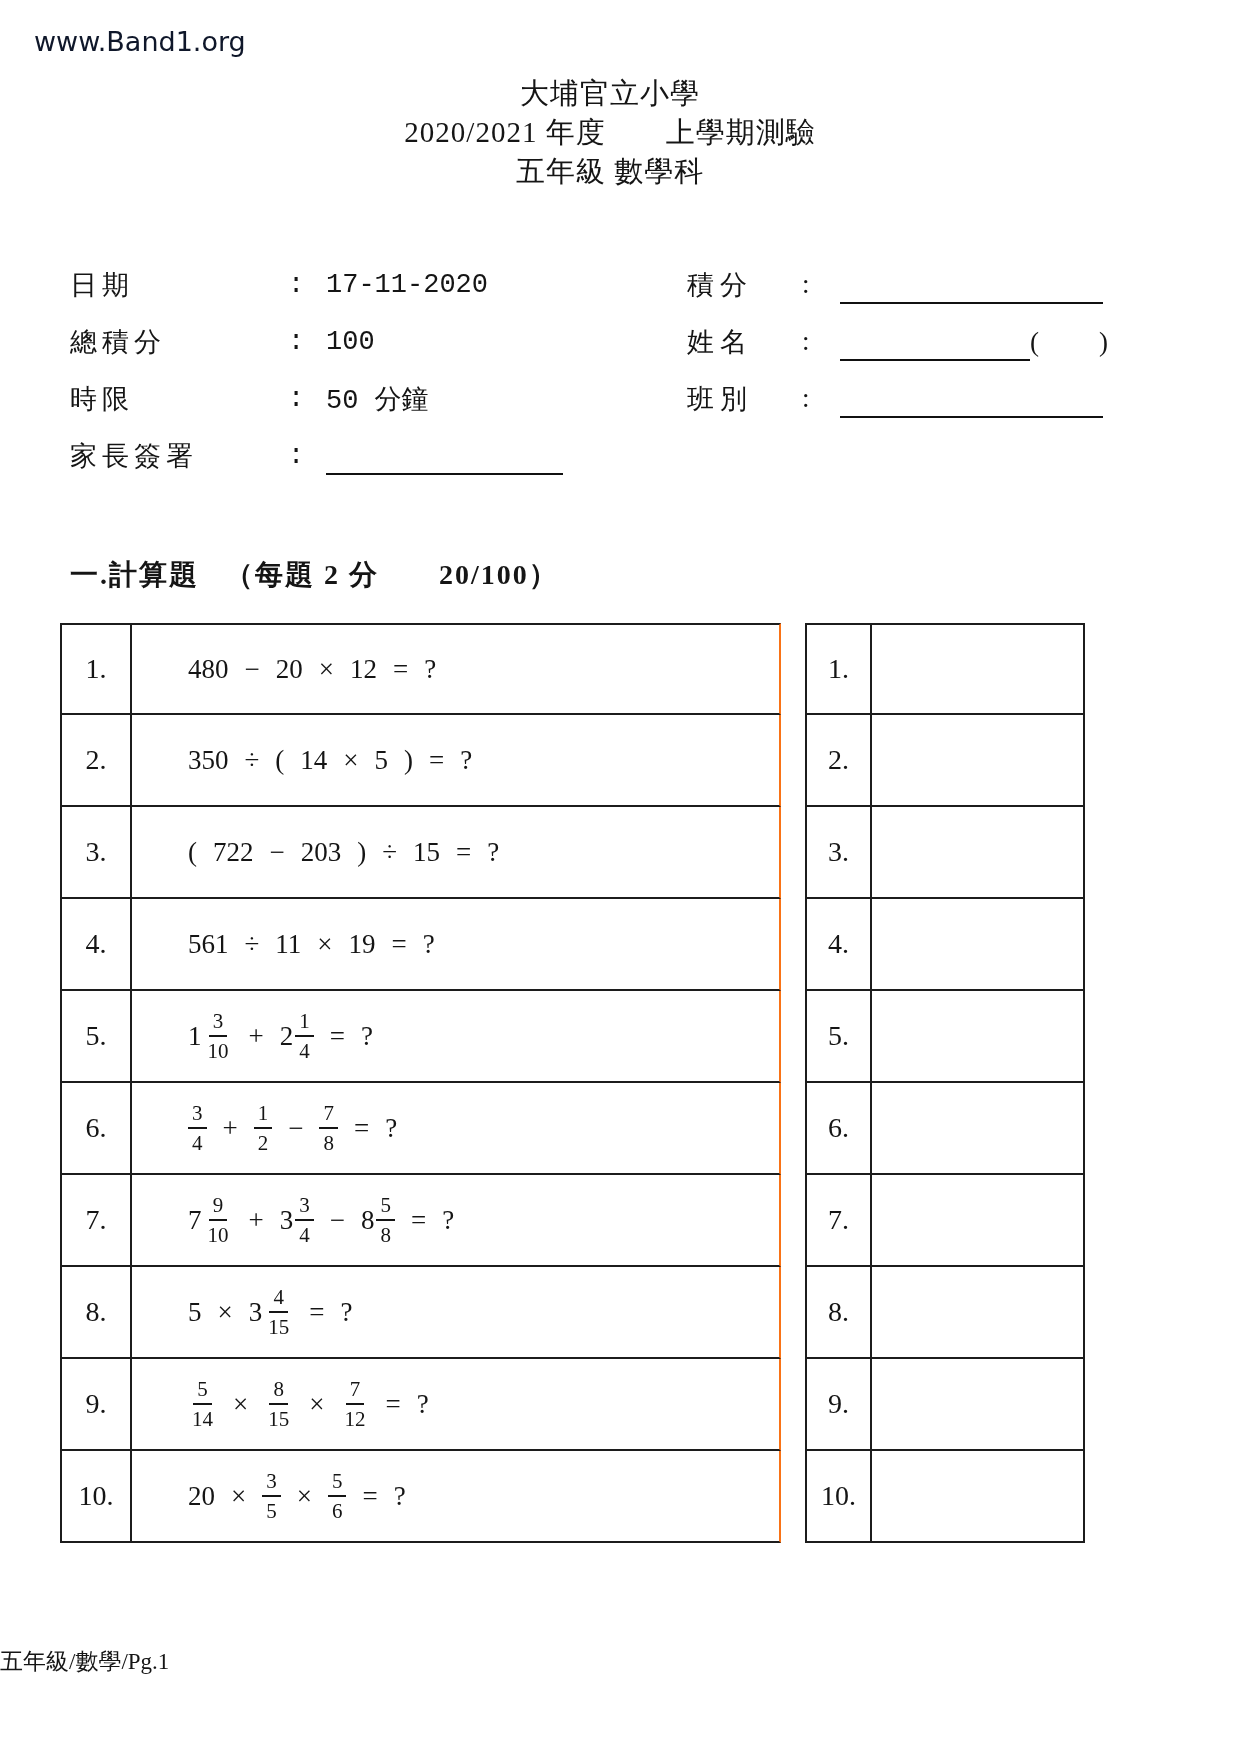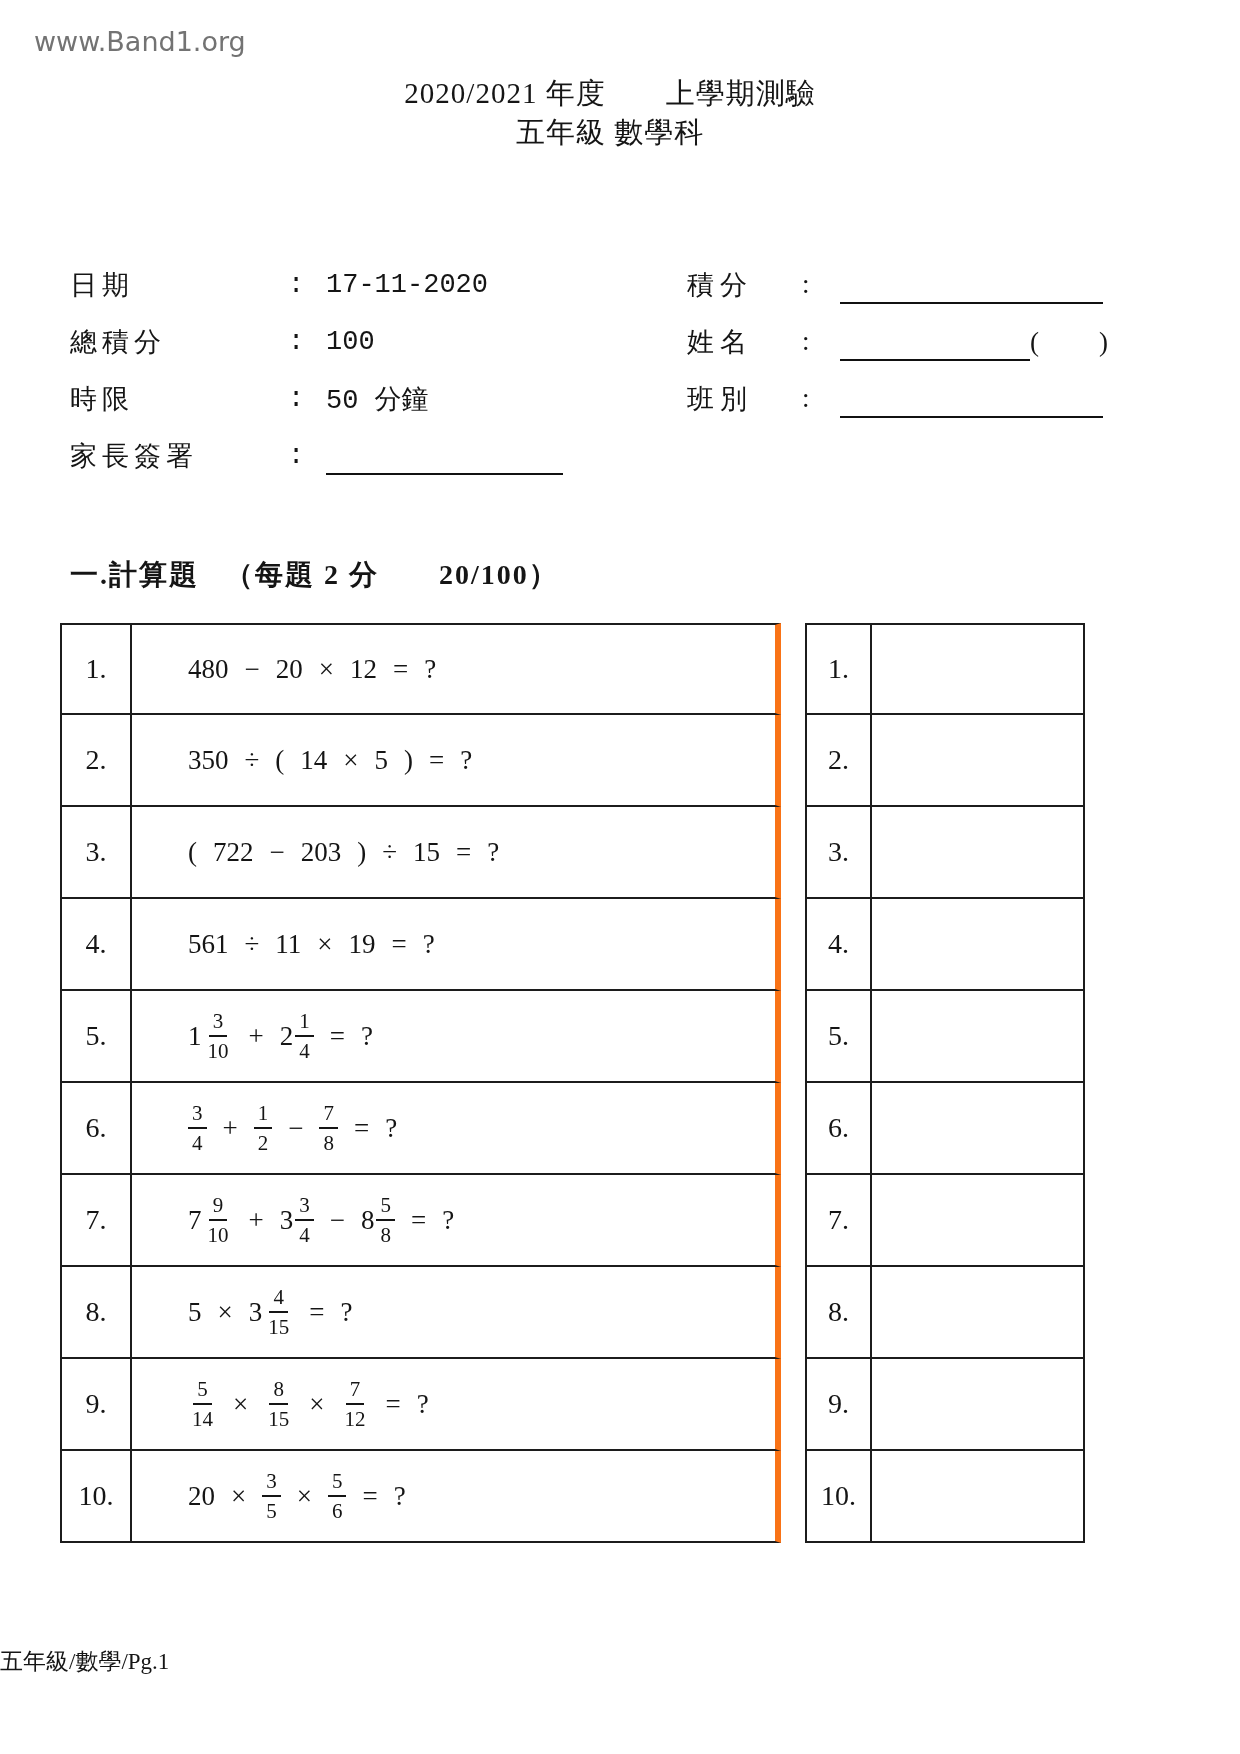--- a/index.html
+++ b/index.html
@@ -3,21 +3,21 @@
 <meta charset="utf-8">
 <style>
   html,body{margin:0;padding:0;background:#e8e8e8;}
   .page{
     position:relative;width:1240px;height:1754px;background:#ffffff;
     margin:0 auto;overflow:hidden;
     font-family:"Liberation Serif","DejaVu Serif",serif;color:#151515;
   }
   .watermark{
     position:absolute;left:34px;top:26px;font-size:27px;
-    font-family:"DejaVu Sans","Liberation Sans",sans-serif;color:#737373;
+    font-family:"DejaVu Sans","Liberation Sans",sans-serif;color:#0f172a;
   }
   .header{
     position:absolute;top:74px;left:0;right:20px;text-align:center;
     font-size:29px;line-height:39px;letter-spacing:1px;
   }
   .info{position:absolute;top:256px;left:0;width:100%;height:232px;}
   .info-col{position:absolute;top:0;}
   .info-col.left{left:70px;font-family:Liberation Mono, monospace;}
   .info-col.right{left:647px;margin-left:40px;}
   .info-row{height:57px;display:flex;align-items:center;font-size:27px;}
@@ -30,21 +30,21 @@
   .info-row.has-suffix .blank-line{width:190px;}
   .info-suffix{font-size:27px;letter-spacing:2px;}
   .section{position:absolute;left:70px;top:556px;font-size:28px;letter-spacing:2px;font-weight:bold;}
   .section-note{margin-left:26px;}
   .qtable{position:absolute;left:60px;top:623px;}
   .q-row{display:flex;}
   .cell{box-sizing:border-box;height:92px;display:flex;align-items:center;
     justify-content:center;font-size:28px;border-bottom:2px solid #1c1c1c;}
   .q-no{width:70px;border-left:2px solid #1c1c1c;}
   .q-eq{width:651px;justify-content:flex-start;padding-left:48px;font-size:27px;
-    border-left:2px solid #1c1c1c;border-right:6px solid #f97316;}
+    border-left:2px solid #1c1c1c;border-right:2px solid #f97316;}
   .q-gap{width:24px;}
   .a-no{width:67px;border-left:2px solid #1c1c1c;border-right:2px solid #1c1c1c;}
   .a-blank{width:213px;border-right:2px solid #1c1c1c;}
   .q-row:first-child .cell{border-top:2px solid #1c1c1c;}
   .tok{margin:0 8px;white-space:pre;}
   .mixed{display:inline-flex;align-items:center;margin:0 8px;}
   .whole{font-size:27px;margin-right:2px;}
   .frac{display:inline-flex;flex-direction:column;align-items:center;
     line-height:1.05;font-size:21px;}
   .frac.solo{margin:0 8px;}
@@ -53,20 +53,21 @@
   .footer{position:absolute;top:1646px;left:0;right:46px;font-size:23px;}
 </style>
 </head>
 <body>
 
 <div class="page">
 
   <div class="watermark">www.Band1.org</div>
 
   <div class="header">
+    <div>大埔官立小學</div>
     <div>2020/2021 年度　　上學期測驗</div>
     <div>五年級 數學科</div>
   </div>
 
   <div class="info">
     <div class="info-col left" id="info-left">
         <div class="info-row">
           <span class="info-label">日期</span>
           <span class="info-colon">:</span>
           <span class="info-value">17-11-2020</span>

